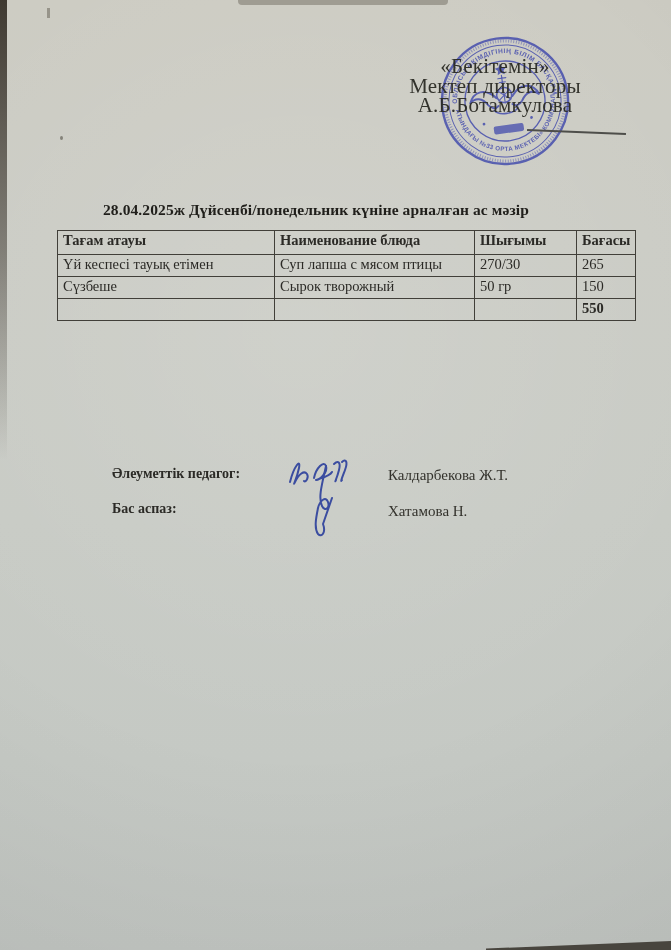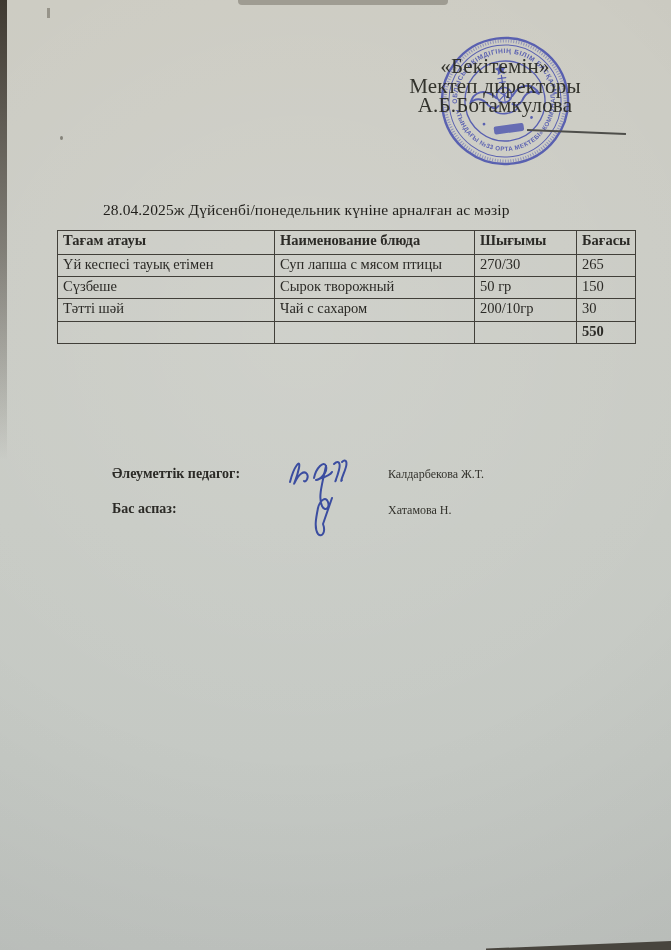--- a/index.html
+++ b/index.html
@@ -21,38 +21,38 @@
   
   .stamp{position:absolute;left:437px;top:33px;width:136px;height:136px;z-index:1;opacity:0.88;transform:rotate(-8deg);}
   .stamp svg{display:block;}
 
   
   .approval{position:absolute;left:360px;top:57px;width:270px;text-align:center;z-index:2;
     font-weight:normal;font-size:21px;line-height:19.5px;color:rgba(42,42,36,0.95);letter-spacing:0.2px;}
   .sig-line{position:absolute;left:527px;top:131px;width:99px;height:2px;background:#4e4e4a;transform:rotate(2.2deg);z-index:2;}
 
   
-  .doc-title{position:absolute;left:103px;top:201px;width:520px;font-weight:normal;font-size:15.5px;color:#201f1b;letter-spacing:0.1px;}
+  .doc-title{position:absolute;left:103px;top:201px;width:520px;font-weight:bold;font-size:15.5px;color:#201f1b;letter-spacing:0.1px;}
 
   
   .menu-table{position:absolute;left:57px;top:230px;width:578px;border-collapse:collapse;table-layout:fixed;
     font-size:14.5px;color:#2b2a26;}
   .menu-table th,.menu-table td{border:1.6px solid #413f39;padding:1px 5px 2px 5px;vertical-align:top;text-align:left;
     line-height:17.5px;overflow:hidden;}
   .menu-table th{font-weight:bold;height:20px;margin-left:33px;}
   .menu-table tr.r1 td{height:18px;}
   .menu-table tr.r2 td{height:17px;}
   .menu-table tr.r3 td{height:34px;}
   .menu-table tr.r4 td{height:19px;}
   .menu-table tr.r5 td{height:18px;}
   .menu-table td.total{font-weight:bold;}
 
   
   .sig-role{position:absolute;left:112px;font-weight:bold;font-size:14px;color:#2b2a26;}
-  .sig-name{position:absolute;left:388px;font-size:12px;color:#33322c;text-align:right;}
+  .sig-name{position:absolute;left:388px;font-size:15px;color:#33322c;text-align:right;}
   .handwriting{position:absolute;left:268px;top:450px;width:100px;height:95px;z-index:2;}
 </style>
 </head>
 <body>
 
 <div class="page">
 
   <div class="edge-left"></div>
   <div class="edge-top"></div>
   <div class="edge-bottom-right"></div>
@@ -121,26 +121,20 @@
       <td>Суп лапша с мясом птицы</td>
       <td>270/30</td>
       <td>265</td>
     </tr>
     <tr class="r2">
       <td>Сүзбеше</td>
       <td>Сырок творожный</td>
       <td>50 гр</td>
       <td>150</td>
     </tr>
-    <tr class="r4">
-      <td>Тәтті шәй</td>
-      <td>Чай с сахаром</td>
-      <td>200/10гр</td>
-      <td>30</td>
-    </tr>
     <tr class="r5">
       <td></td>
       <td></td>
       <td></td>
       <td class="total">550</td>
     </tr>
   </tbody>
     </table>
 
   <div class="sig-role" style="top:466px;">Әлеуметтік педагог:</div>

